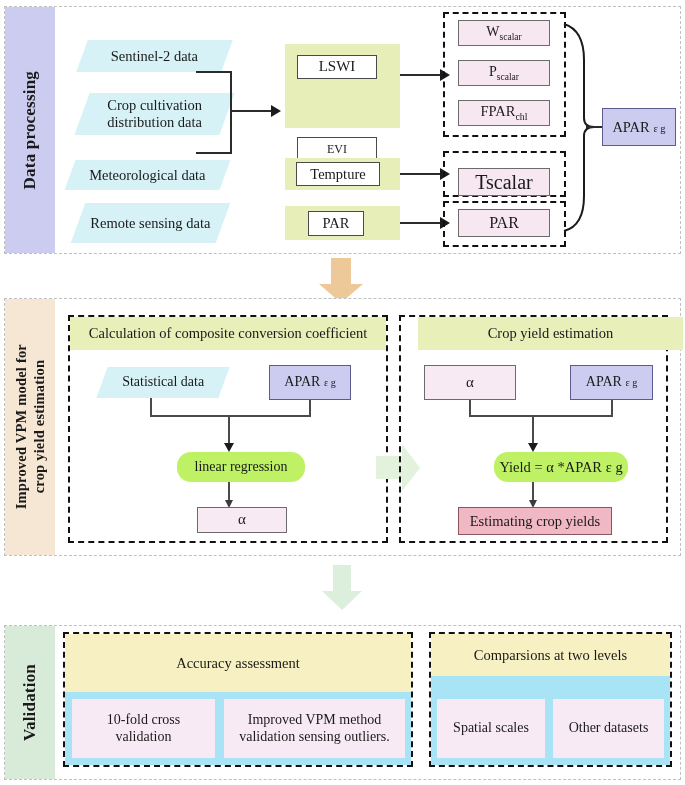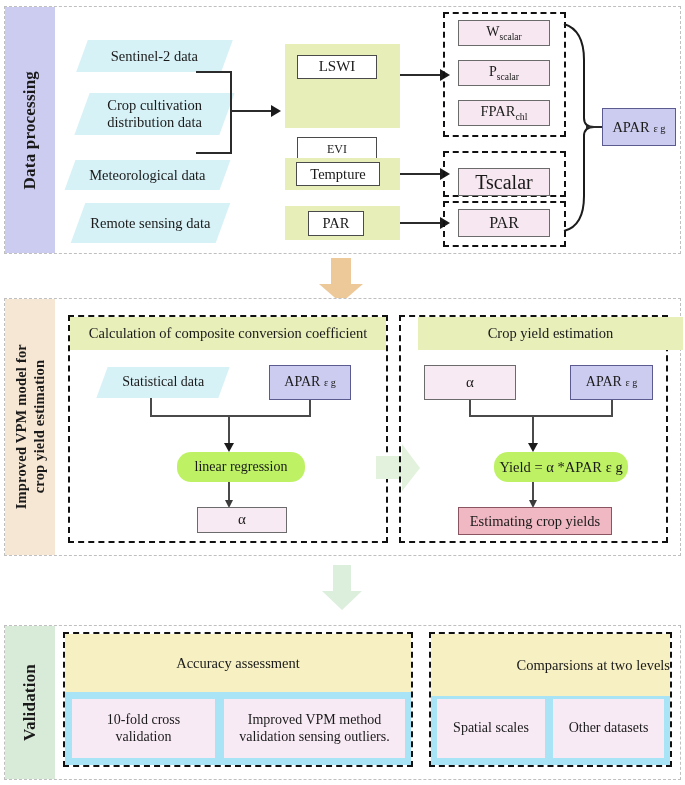--- a/index.html
+++ b/index.html
@@ -294,21 +294,21 @@
     <span>10-fold cross
 validation</span>
   </div>
   <div class="abs box box-pale" style="left:224px;top:699px;width:181px;height:59px;font-size:14px;white-space:pre-line;">
     <span>Improved VPM method
 validation sensing outliers.</span>
   </div>
 
   <div class="abs dashed-blk" style="left:429px;top:632px;width:243px;height:135px;"></div>
   <div class="abs cyan-band" style="left:431px;top:634px;width:239px;height:131px;"></div>
-  <div class="abs yellow-hdr" style="left:431px;top:634px;width:239px;height:62px;font-size:14.5px;justify-content:flex-end;">
+  <div class="abs yellow-hdr" style="left:431px;top:634px;width:239px;height:42px;font-size:14.5px;">
     <span>Comparsions at two levels</span>
   </div>
   <div class="abs box box-pale" style="left:437px;top:699px;width:108px;height:59px;font-size:14px;">
     <span>Spatial scales</span>
   </div>
   <div class="abs box box-pale" style="left:553px;top:699px;width:111px;height:59px;font-size:14px;">
     <span>Other datasets</span>
   </div>
 
 </div>

